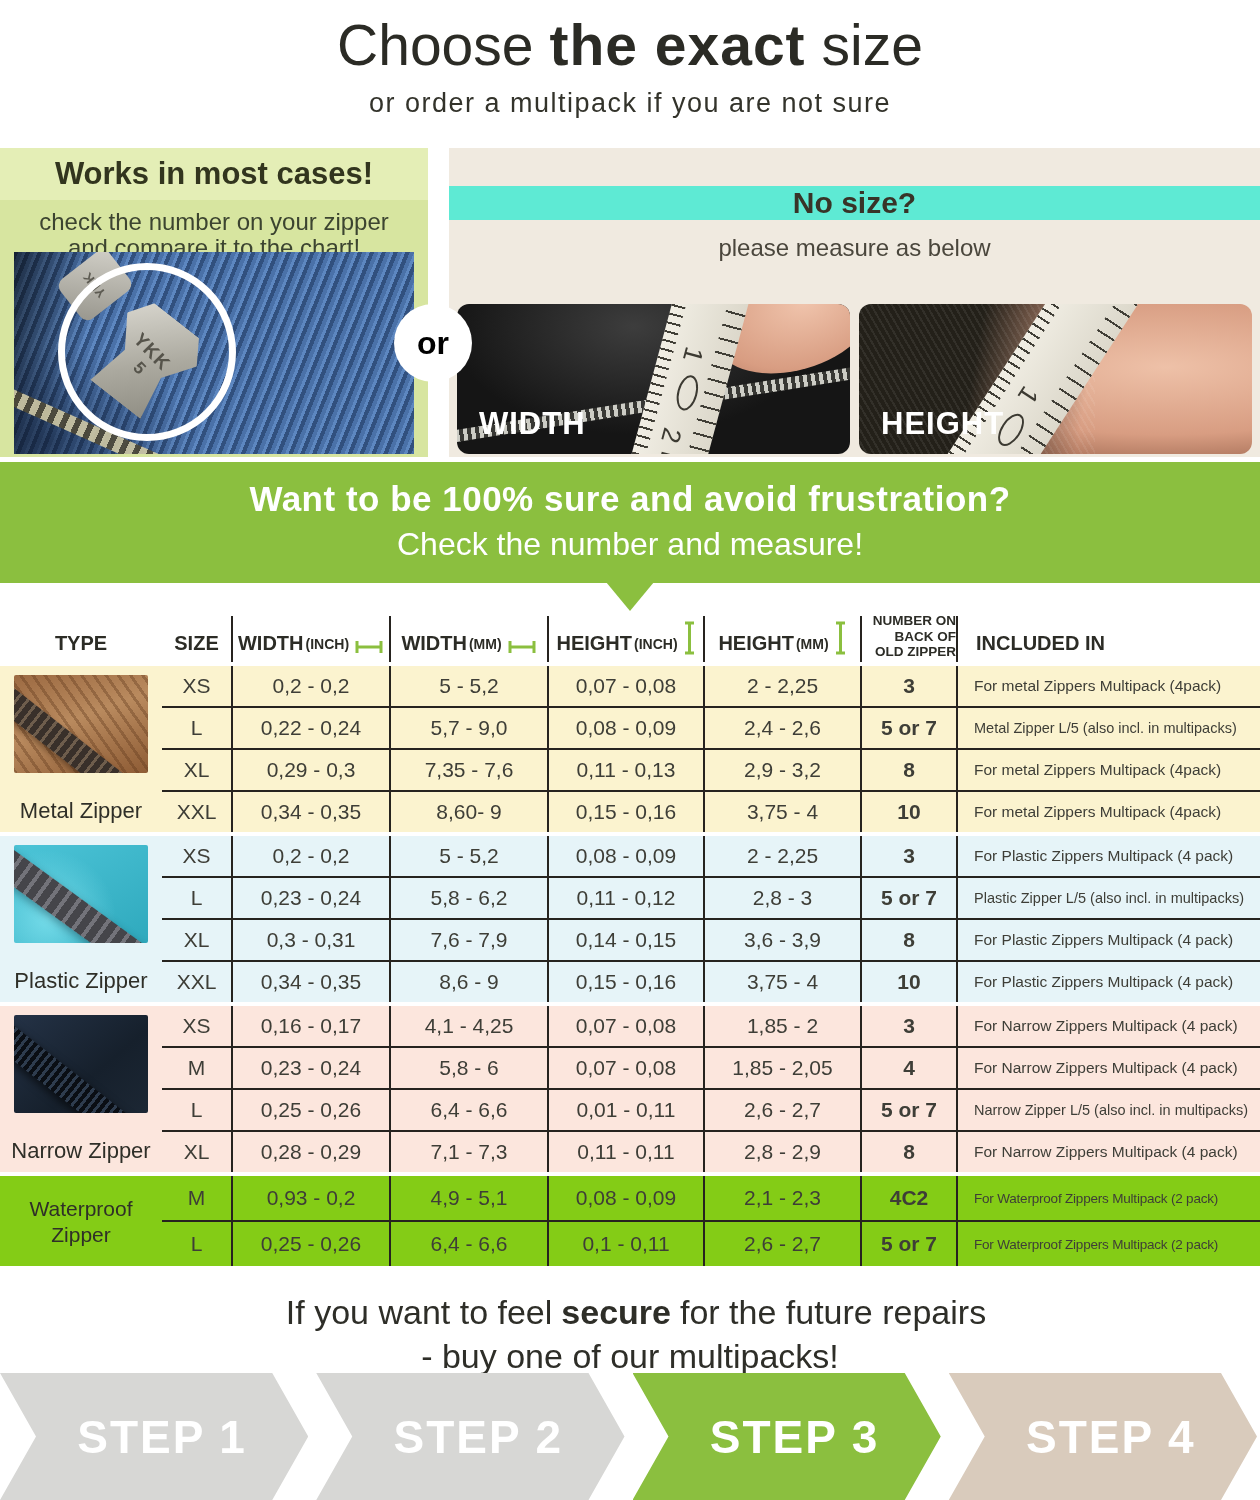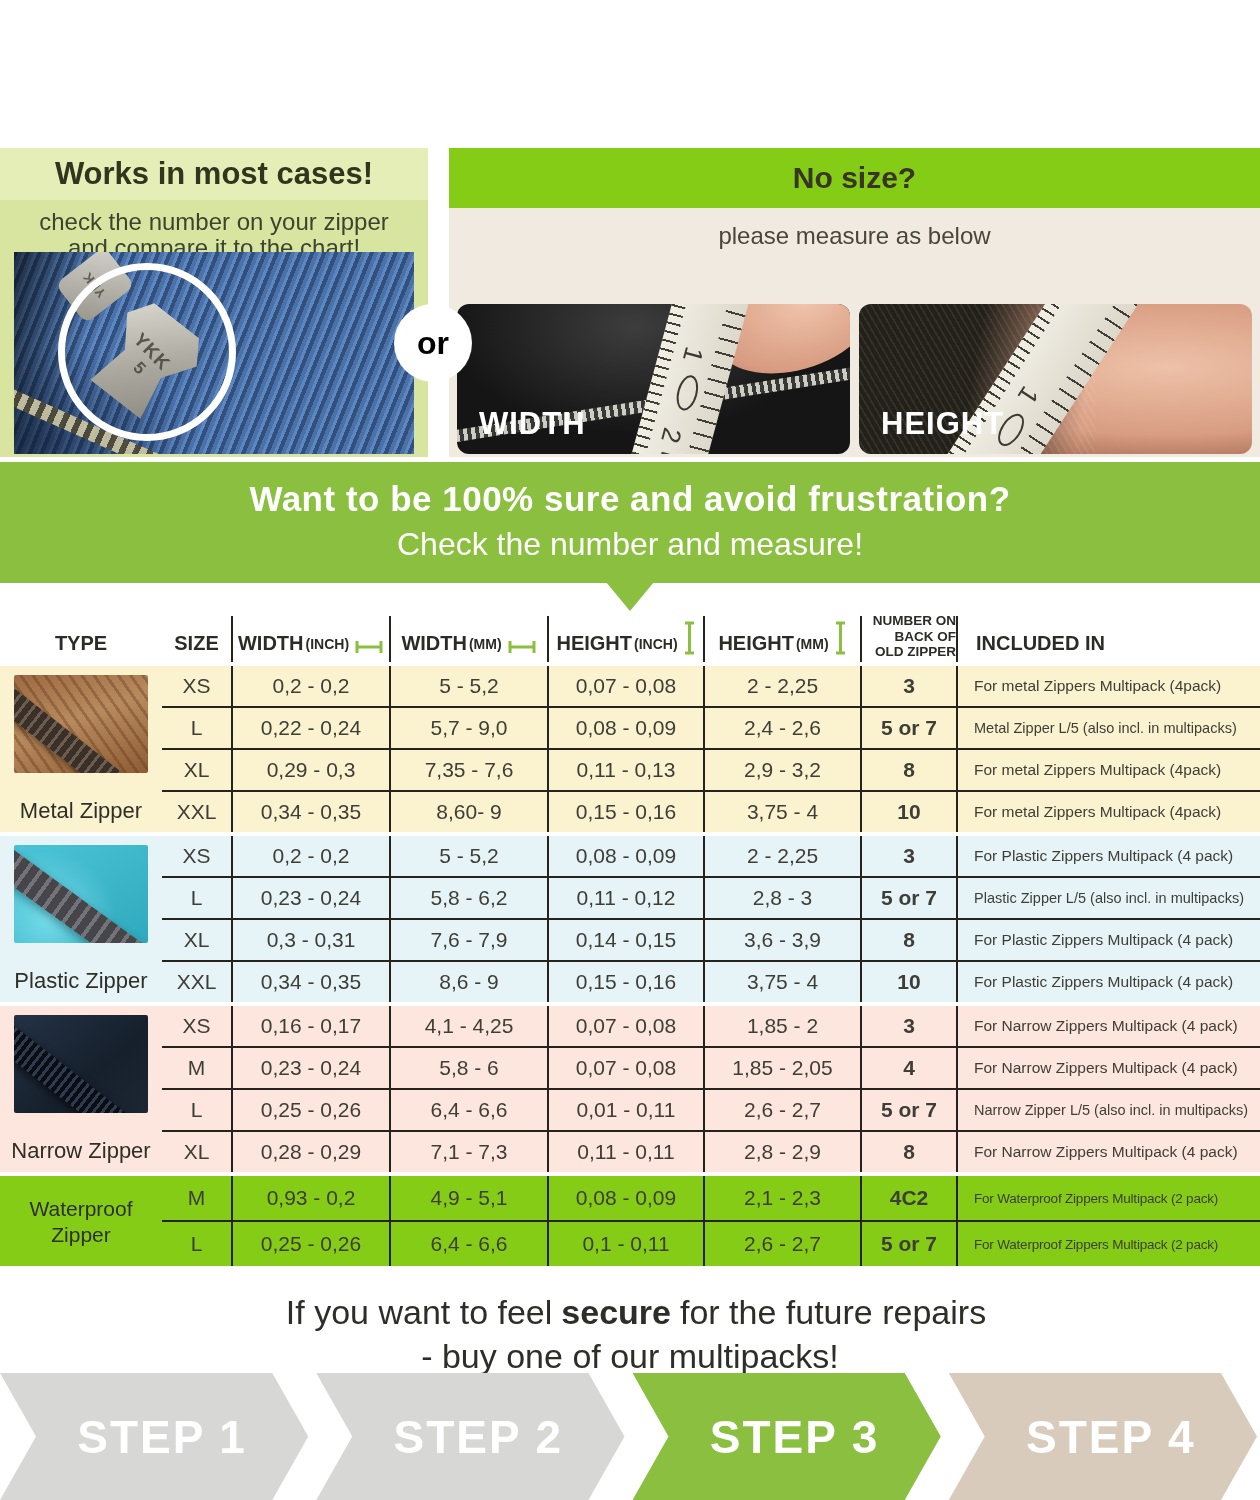--- a/index.html
+++ b/index.html
@@ -16,22 +16,22 @@
   .title-row .bold { font-weight:700; letter-spacing:1px; }
   .title-sub { margin-top:10px; font-size:27px; letter-spacing:1.5px; color:#33332b; }
 
   
   .panels { position:relative; display:flex; gap:21px; height:309px; }
   .panel-left { width:428px; background:#d7e5a0; position:relative; }
   .panel-left-header { height:52px; background:#e4eeb6; display:flex; align-items:center;
     justify-content:center; font-size:31px; font-weight:700; color:#32351e; }
   .panel-left-sub { padding-top:9px; text-align:center; font-size:24px; line-height:1.1; color:#3c4430; }
   .panel-right { flex:1; background:#f0eae0; position:relative; }
-  .panel-right-header { height:60px; background:#84cc16; display:flex; align-items:center;
-    justify-content:center; font-size:30px; font-weight:700; color:#383428; }
+  .panel-right-header { height:34px; background:#5eead4; display:flex; align-items:center;
+    justify-content:center; font-size:30px; font-weight:700; color:#383428;margin-top:38px; }
   .panel-right-sub { margin-top:14px; text-align:center; font-size:24px; color:#4a463c; }
   .or-circle { position:absolute; left:394px; top:156px; width:78px; height:78px; z-index:6;
     background:#fff; border-radius:50%; display:flex; align-items:center; justify-content:center;
     font-size:32px; font-weight:700; color:#000000; }
 
   
   .photo-denim { position:absolute; left:14px; right:14px; top:104px; bottom:3px;
     overflow:hidden; background:
       linear-gradient(100deg, rgba(0,0,0,.6), rgba(0,0,0,0) 20%),
       repeating-linear-gradient(112deg, #31507e 0 4px, #4a71a8 4px 8px, #5d87c0 8px 11px),
@@ -167,20 +167,26 @@
     color:#ffffff; font-size:46px; font-weight:700; letter-spacing:2px;
     clip-path:polygon(0 0, calc(100% - 36px) 0, 100% 50%, calc(100% - 36px) 100%, 0 100%, 36px 50%); }
   .step-gray { background:#d7d7d5; }
   .step-active { background:#8bbf3f; }
   .step-beige { background:#d9cbbc; }
 </style>
 </head>
 <body>
 
 <header class="top-header">
+  <div class="title-row">
+    <span>Choose</span>
+    <span class="bold">the exact</span>
+    <span>size</span>
+  </div>
+  <div class="title-sub">or order a multipack if you are not sure</div>
 </header>
 
 <section class="panels">
   <div class="panel-left">
     <div class="panel-left-header">Works in most cases!</div>
     <div class="panel-left-sub">
       <div>check the number on your zipper</div>
       <div>and compare it to the chart!</div>
     </div>
     <div class="photo-denim">

